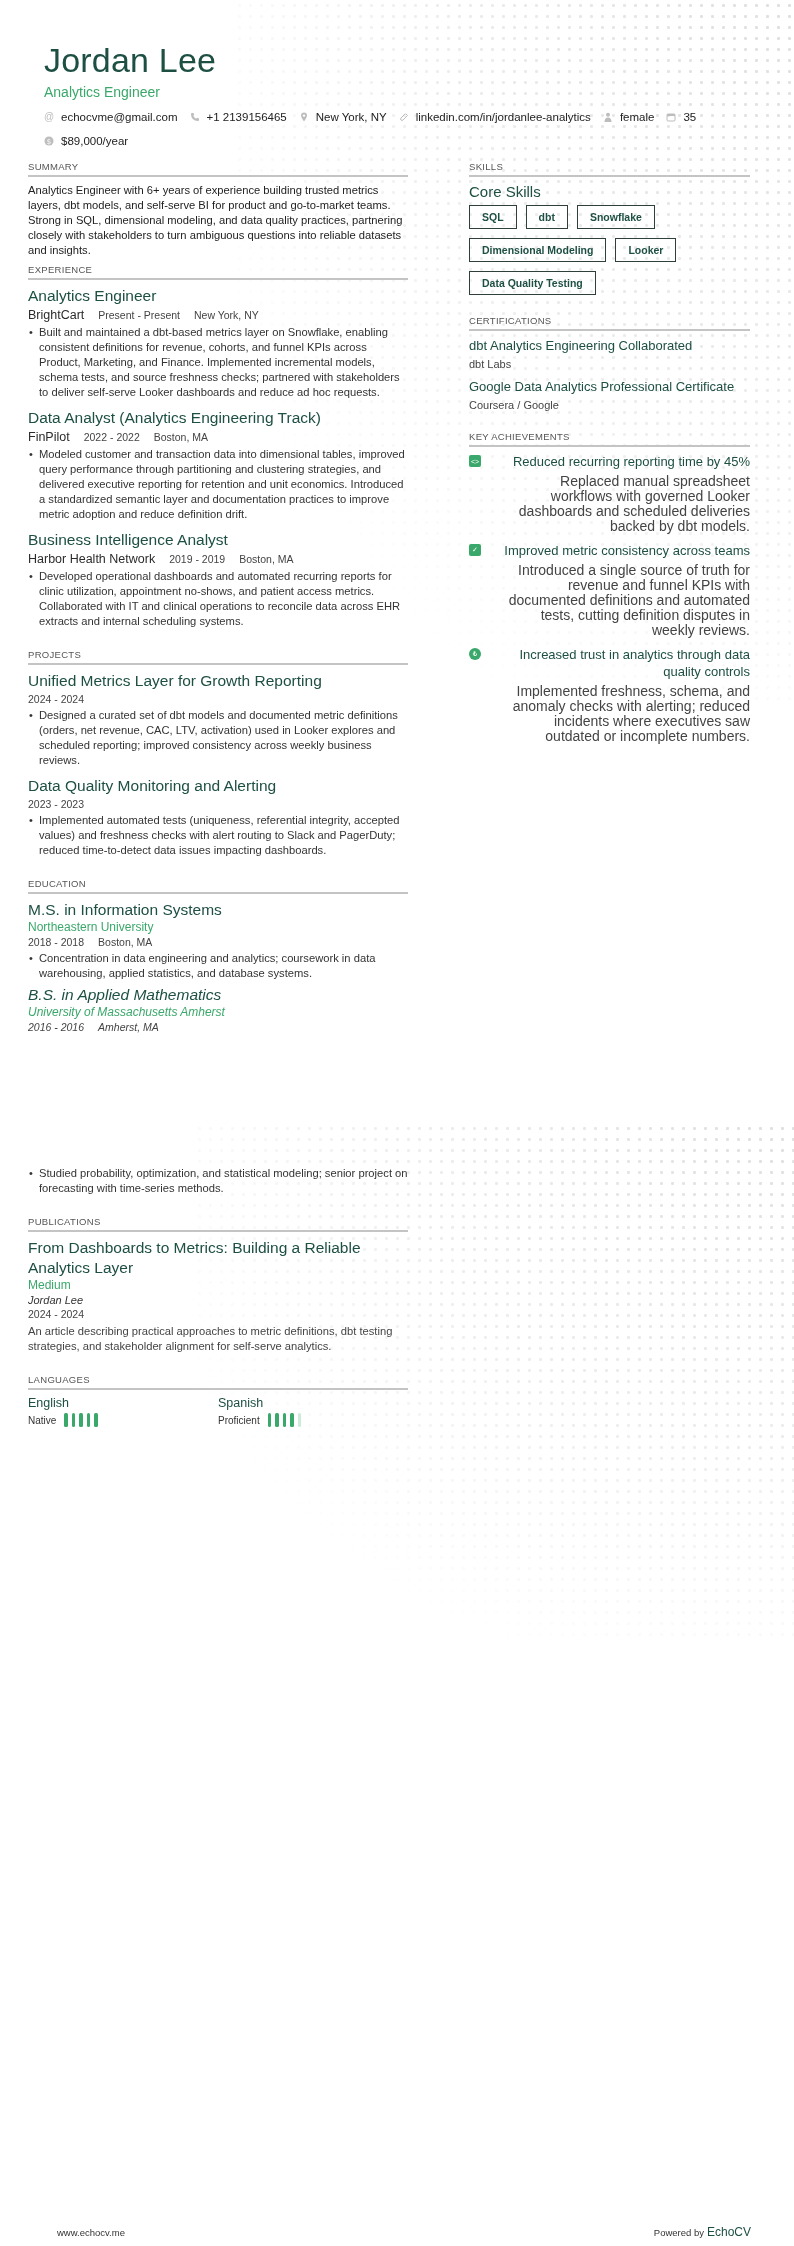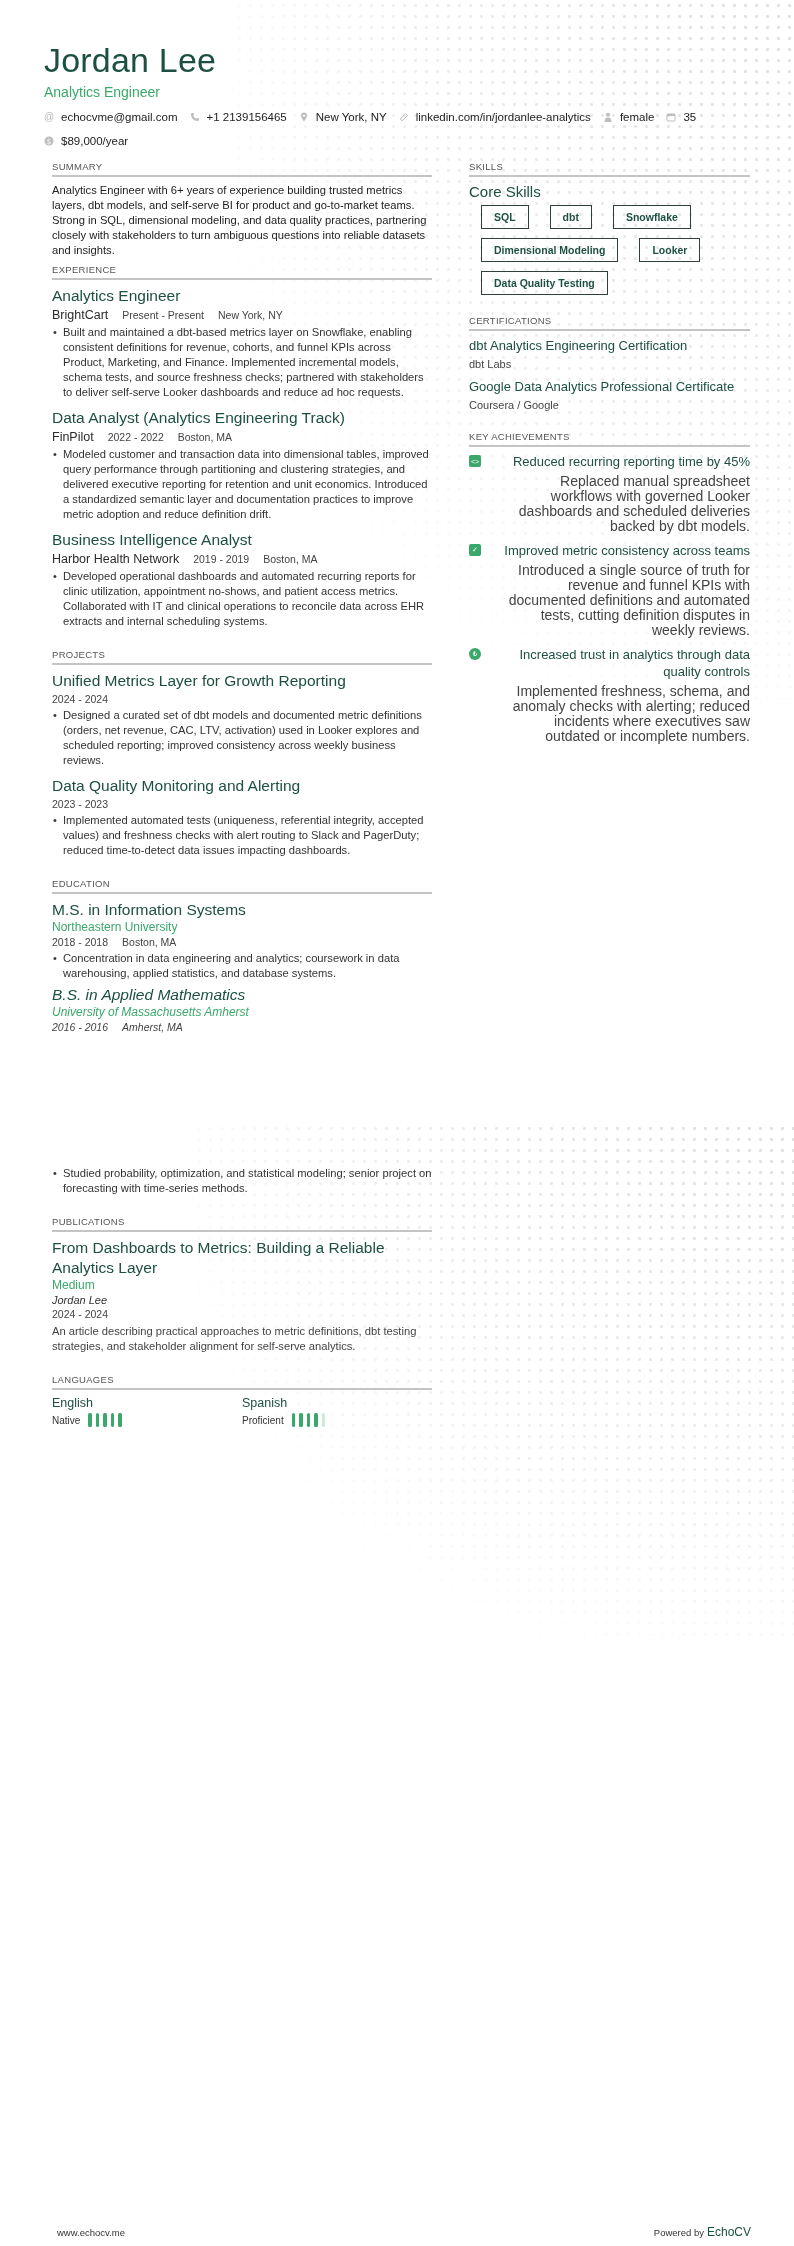--- a/index.html
+++ b/index.html
@@ -19,37 +19,37 @@
   }
   .page2 .dots { height: 520px; width: 600px; }
 
   .header { position: absolute; left: 44px; top: 40px; right: 40px; }
   .name { font-size: 34px; color: #1d4f43; font-weight: 400; letter-spacing: 0.2px; line-height: 40px; }
   .jobtitle { font-size: 14px; color: #3aa86a; margin-top: 4px; }
   .contacts { display: flex; flex-wrap: wrap; margin-top: 11px; font-size: 11.5px; color: #222; row-gap: 6px; }
   .contact { display: flex; align-items: center; margin-right: 12px; }
   .cicon { width: 10px; height: 10px; margin-right: 7px; color: #bdbdbd; font-size: 10px; line-height: 10px; display: inline-flex; align-items: center; justify-content: center; }
 
-  .col-left { position: absolute; left: 52px; width: 380px; }
+  .col-left { position: absolute; left: 28px; width: 380px; }
   .col-right { position: absolute; left: 469px; width: 281px; }
 
   .sec-title { font-size: 9.5px; color: #555; letter-spacing: 0.3px; text-transform: uppercase; padding-bottom: 3px; border-bottom: 2px solid #c4c4c4; margin-bottom: 6px; }
   .entry-title { font-size: 15.5px; color: #1d4f43; line-height: 20px; }
   .meta { font-size: 10.5px; color: #444; display: flex; align-items: baseline; margin-top: 2px; }
   .meta .company { font-size: 12.5px; color: #2b2b2b; margin-right: 14px; }
   .meta .dates { margin-right: 14px; }
   ul.bullets { list-style: none; margin-top: 3px; }
   ul.bullets li { font-size: 11.2px; line-height: 15px; color: #333; padding-left: 11px; position: relative; }
   ul.bullets li::before { content: "•"; position: absolute; left: 1px; top: 0; font-size: 11px; color: #333; }
   .para { font-size: 11.2px; line-height: 15px; color: #222; }
   .green-sub { font-size: 12px; color: #3aa86a; }
 
   .skill-group-title { font-size: 15px; color: #1d4f43; margin-bottom: 5px; }
   .tags { display: flex; flex-wrap: wrap; gap: 9px 9px; }
-  .tag { border: 1.3px solid #2f3f3a; padding: 5px 12px; font-size: 10.5px; font-weight: 700; color: #1d4f43; margin-left: 12px; }
+  .tag { border: 1.3px solid #2f3f3a; padding: 5px 12px; font-size: 10.5px; font-weight: 700; color: #1d4f43; }
 
   .cert-title { font-size: 13px; color: #1d4f43; line-height: 17px; }
   .cert-issuer { font-size: 11px; color: #444; margin-top: 4px; }
 
   .ach { display: flex; margin-bottom: 8px; }
   .ach-icon { width: 12px; height: 12px; margin-right: 15px; margin-top: 2px; flex-shrink: 0; display: inline-flex; align-items: center; justify-content: center; background: #3aa86a; color: #fff; font-size: 7px; border-radius: 2px; }
   .ach-icon.round { border-radius: 50%; }
   .ach-body { flex: 1; text-align: right; }
   .ach-title { font-size: 13px; color: #1d4f43; line-height: 17px; }
   .ach-desc { font-size: 14px; color: #444; line-height: 15px; margin-top: 4px; }
@@ -238,21 +238,21 @@
         <span class="tag">Snowflake</span>
         <span class="tag">Dimensional Modeling</span>
         <span class="tag">Looker</span>
         <span class="tag">Data Quality Testing</span>
       </div>
     </section>
 
     <section style="margin-top:20px;">
       <div class="sec-title">CERTIFICATIONS</div>
       <div>
-        <div class="cert-title">dbt Analytics Engineering Certification</div>
+        <div class="cert-title">dbt Analytics Engineering Collaborated</div>
         <div class="cert-issuer">dbt Labs</div>
       </div>
       <div style="margin-top:8px;">
         <div class="cert-title">Google Data Analytics Professional Certificate</div>
         <div class="cert-issuer">Coursera / Google</div>
       </div>
     </section>
 
     <section style="margin-top:20px;">
       <div class="sec-title">KEY ACHIEVEMENTS</div>

